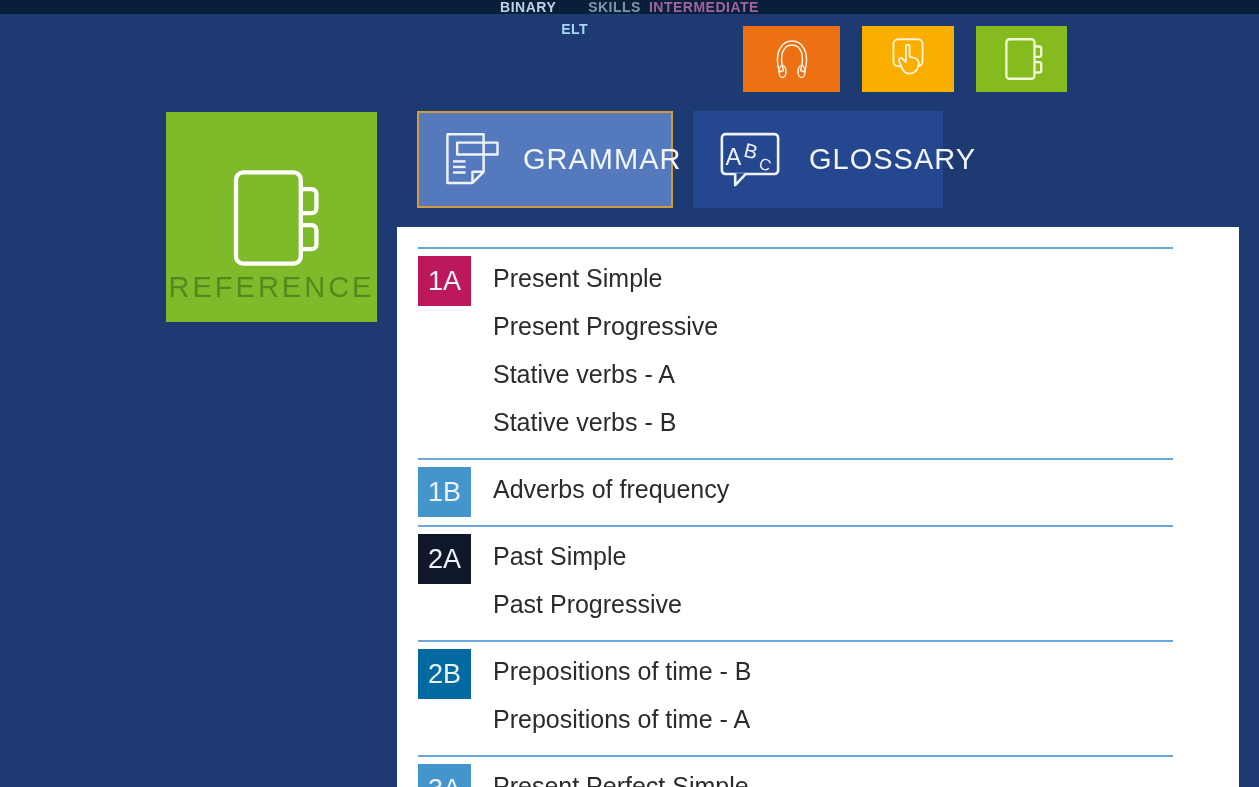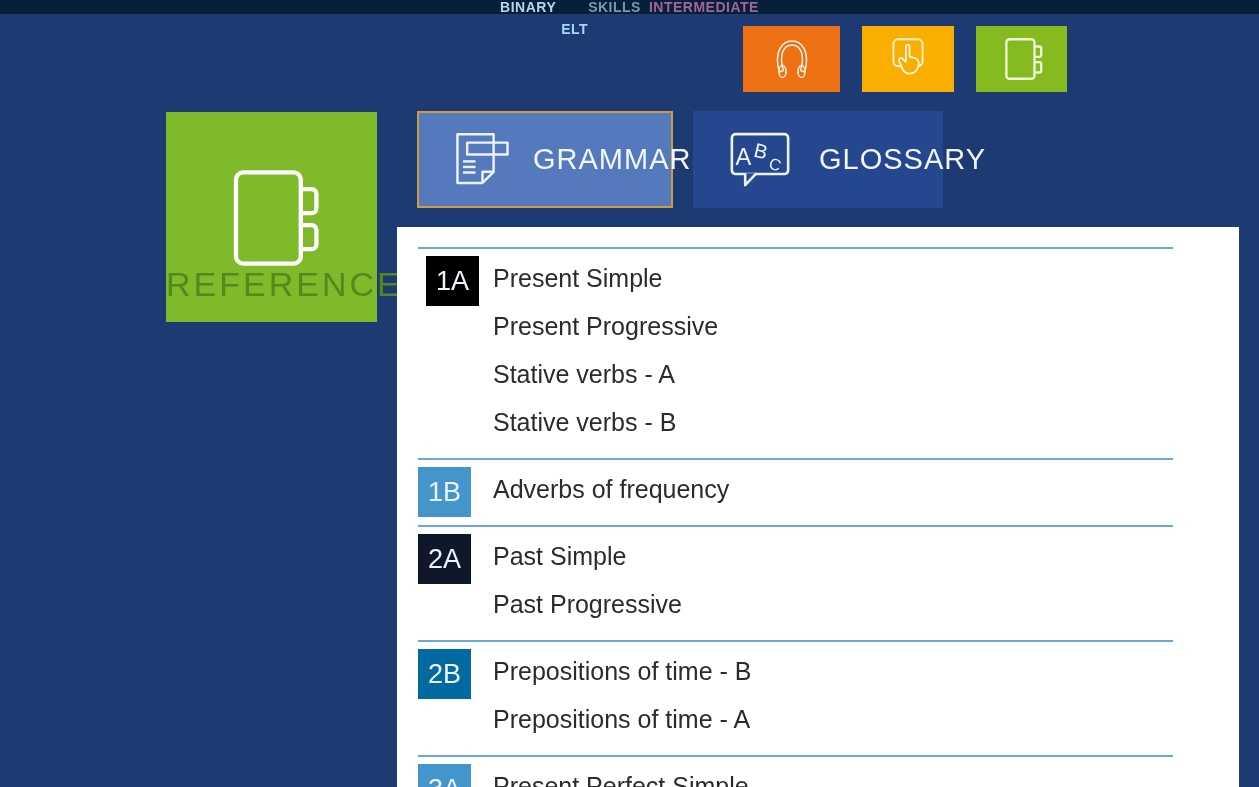--- a/index.html
+++ b/index.html
@@ -18,24 +18,24 @@
   
   .tool-tile{position:absolute; top:26px; height:66px; display:flex; align-items:center; justify-content:center; cursor:pointer;}
   .tile-audio{left:743px; width:97px; background:#ed7013;}
   .tile-touch{left:862px; width:92px; background:#f9ae00;}
   .tile-book{left:976px; width:91px; background:#86bb20;}
 
   
   .ref-tile{position:absolute; left:166px; top:112px; width:211px; height:210px; background:#7fba2a; cursor:pointer;}
   .ref-tile svg{position:absolute; left:50%; top:46px; transform:translateX(-50%);}
   .ref-label{position:absolute; left:0; right:0; bottom:18px; text-align:center;
-             color:#55891d; font-size:34px; font-weight:300; letter-spacing:3px;}
+             color:#55891d; font-size:29px; font-weight:300; letter-spacing:3px;}
 
   
-  .tab{position:absolute; top:111px; height:97px; box-sizing:border-box; display:flex; align-items:center; cursor:pointer;padding-left:10px;}
+  .tab{position:absolute; top:111px; height:97px; box-sizing:border-box; display:flex; align-items:center; cursor:pointer;}
   .tab-grammar{left:417px; width:256px; background:#5479bd; border:2px solid #cf9b3d;}
   .tab-glossary{left:693px; width:250px; background:#25478f; border:2px solid transparent;}
   .tab .tab-icon{margin-left:18px; flex:0 0 auto; display:flex;}
   .tab .tab-label{color:#f2f6fa; font-size:29px; font-weight:300; letter-spacing:1px; margin-left:22px;}
 
   
   .panel{position:absolute; left:397px; top:227px; width:842px; height:560px; background:#ffffff;
          overflow:hidden; padding-top:20px; box-sizing:border-box;}
   .divider{height:2px; margin:0 66px 0 21px; background:#6aa8d8;}
   .section-body{position:relative; padding:5px 0 12px 0;}
@@ -121,21 +121,21 @@
       </svg>
     </span>
     <span class="tab-label">GLOSSARY</span>
   </div>
 
   <div class="panel">
     <div id="sections">
         <div class="section">
           <div class="divider" style="background: rgb(106, 168, 216);"></div>
           <div class="section-body">
-            <div class="badge" style="background: #000000; color: rgb(236, 244, 250); margin-left: 8px;">1A</div>
+            <div class="badge" style="background: #be185d; color: rgb(236, 244, 250);">1A</div>
             <div class="items">
               <div class="item" style="color: rgb(43, 43, 43);">Present Simple</div>
               <div class="item" style="color: rgb(43, 43, 43);">Present Progressive</div>
               <div class="item" style="color: rgb(43, 43, 43);">Stative verbs - A</div>
               <div class="item" style="color: rgb(43, 43, 43);">Stative verbs - B</div>
             </div>
           </div>
         </div>
         <div class="section">
           <div class="divider" style="background: rgb(106, 168, 216);"></div>

